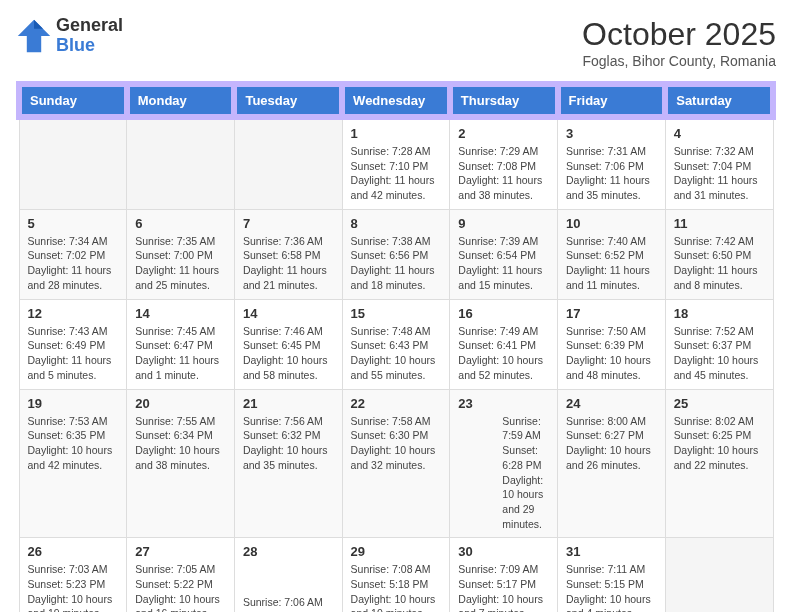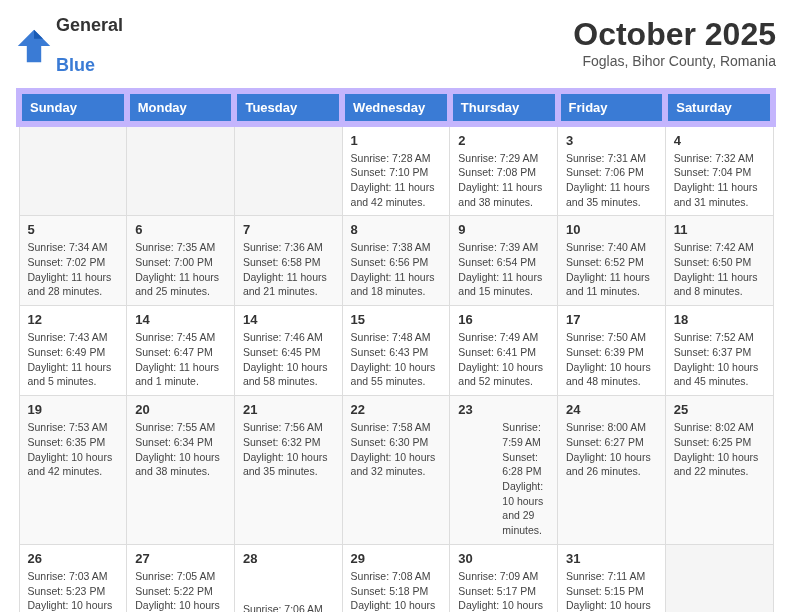--- a/index.html
+++ b/index.html
@@ -17,21 +17,20 @@
       margin-bottom: 12px;
     }
     .logo {
       display: flex;
       align-items: center;
     }
     .logo-text {
       display: flex;
       flex-direction: column;
       line-height: 1.1;
-      gap: 20px;
     }
     .logo-general {
       font-size: 18px;
       font-weight: bold;
       color: #333;
     }
     .logo-blue {
       font-size: 18px;
       font-weight: bold;
       color: #3a7bd5;
@@ -39,21 +38,21 @@
     .logo-icon {
       width: 36px;
       height: 36px;
       margin-right: 4px;
     }
     .title-section {
       text-align: right;
     }
     .month-title {
       font-size: 32px;
-      font-weight: bold;
+      font-weight: normal;
       color: #333;
       margin-left: 20px;
     }
     .location-title {
       font-size: 14px;
       color: #555;
     }
     .calendar {
       width: 100%;
       border-collapse: collapse;

